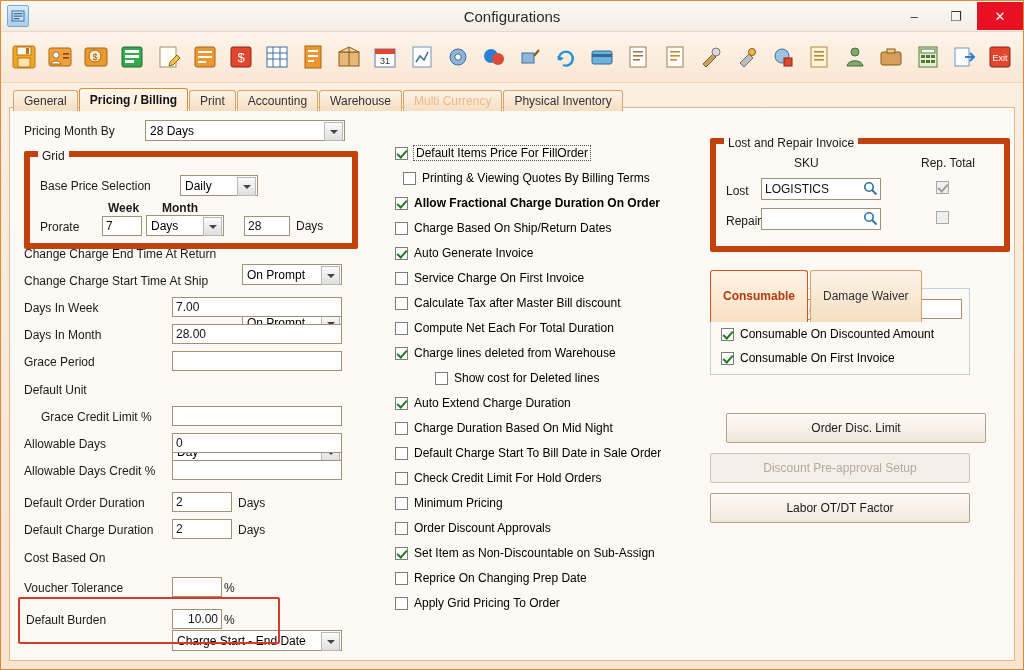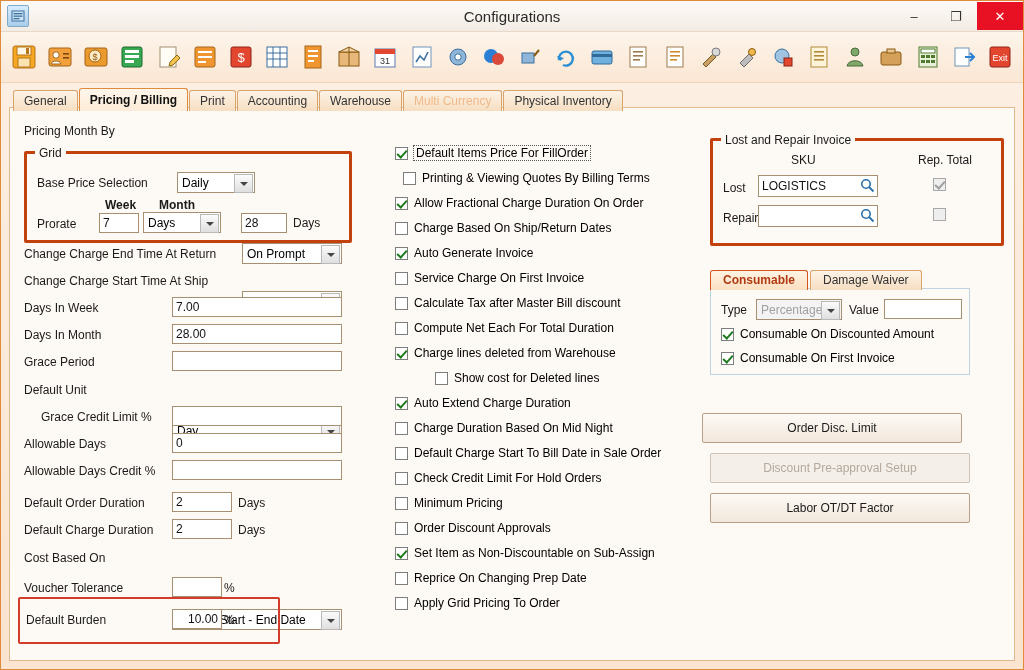--- a/index.html
+++ b/index.html
@@ -166,21 +166,21 @@
   }
   .combo .arrow:after {
     content: "";
     border-left: 4px solid transparent;
     border-right: 4px solid transparent;
     border-top: 4px solid #444;
   }
   .combo.disabled { color:#a0a0a0; background:#f3f3f3; }
   .grp {
     position: absolute;
-    border: 3px solid #c2410c;
+    border: 6px solid #c2410c;
     border-radius: 2px;
   }
   .grp > .cap {
     position: absolute;
     top: -8px; left: 8px;
     background: #fdf9f4;
     padding: 0 4px;
     font-size: 12px;
     color: #1a1a1a;
   }
@@ -230,21 +230,21 @@
   }
   .srch {
     position: absolute;
     right: 2px; top: 2px;
     width: 15px; height: 15px;
   }
   
   .minitab {
     height: 19px;
     line-height: 19px;
-    padding: 0 12px;
+    padding: 16px 12px;
     font-size: 12px;
     border: 1px solid #d9a36a;
     border-bottom: none;
     border-radius: 3px 3px 0 0;
     background: linear-gradient(#fdf3e7, #f6dec1);
     color: #333;
   }
   .minitab.active {
     background: linear-gradient(#fff3e4, #fbe0c2);
     border-color: #d3541f;
@@ -478,20 +478,24 @@
     <div class="tab">Accounting</div>
     <div class="tab">Warehouse</div>
     <div class="tab disabled">Multi Currency</div>
     <div class="tab">Physical Inventory</div>
   </div>
 
   <div class="panel">
     <div class="panel-inner">
 
       <div class="lbl" style="position:absolute;left:14px;top:16px;">Pricing Month By</div>
+      <div class="combo" style="left:135px;top:12px;width:200px;">
+        <span>28 Days</span>
+        <span class="arrow"></span>
+      </div>
 
       <div class="grp" style="left:14px;top:43px;width:322px;height:86px;">
         <div class="cap">Grid</div>
         <div class="lbl" style="position:absolute;left:10px;top:22px;">Base Price Selection</div>
         <div class="combo" style="position:absolute;left:150px;top:18px;width:78px;">
           <span>Daily</span>
           <span class="arrow"></span>
         </div>
         <div class="lbl" style="position:absolute;left:78px;top:44px;font-weight:bold;">Week</div>
         <div class="lbl" style="position:absolute;left:132px;top:44px;font-weight:bold;">Month</div>
@@ -565,21 +569,21 @@
       <div class="lbl" style="position:absolute;left:214px;top:505px;">%</div>
 
       <div class="chk-row" style="left:385px;top:38px;">
         <span class="cb on"></span>
         <span style="outline:1px dotted #555;padding:0 2px;">Default Items Price For FillOrder</span>
       </div>
       <div class="chk-row" style="left:393px;top:63px;">
         <span class="cb"></span>
         <span>Printing &amp; Viewing Quotes By Billing Terms</span>
       </div>
-      <div class="chk-row" style="left:385px;top:88px;">
+      <div class="chk-row" style="left:385px;top:88px;font-weight:bold;">
         <span class="cb on"></span>
         <span>Allow Fractional Charge Duration On Order</span>
       </div>
       <div class="chk-row" style="left:385px;top:113px;">
         <span class="cb"></span>
         <span>Charge Based On Ship/Return Dates</span>
       </div>
       <div class="chk-row" style="left:385px;top:138px;">
         <span class="cb on"></span>
         <span>Auto Generate Invoice</span>
@@ -691,21 +695,21 @@
         <div class="chk-row" style="left:10px;top:38px;">
           <span class="cb on"></span>
           <span>Consumable On Discounted Amount</span>
         </div>
         <div class="chk-row" style="left:10px;top:62px;">
           <span class="cb on"></span>
           <span>Consumable On First Invoice</span>
         </div>
       </div>
 
-      <div class="btn" style="position:absolute;left:692px;top:305px;width:258px;height:28px;">
+      <div class="btn" style="position:absolute;left:716px;top:305px;width:258px;height:28px;">
         <span>Order Disc. Limit</span>
       </div>
       <div class="btn disabled" style="position:absolute;left:700px;top:345px;width:258px;height:28px;">
         <span>Discount Pre-approval Setup</span>
       </div>
       <div class="btn" style="position:absolute;left:700px;top:385px;width:258px;height:28px;">
         <span>Labor OT/DT Factor</span>
       </div>
 
     </div>

